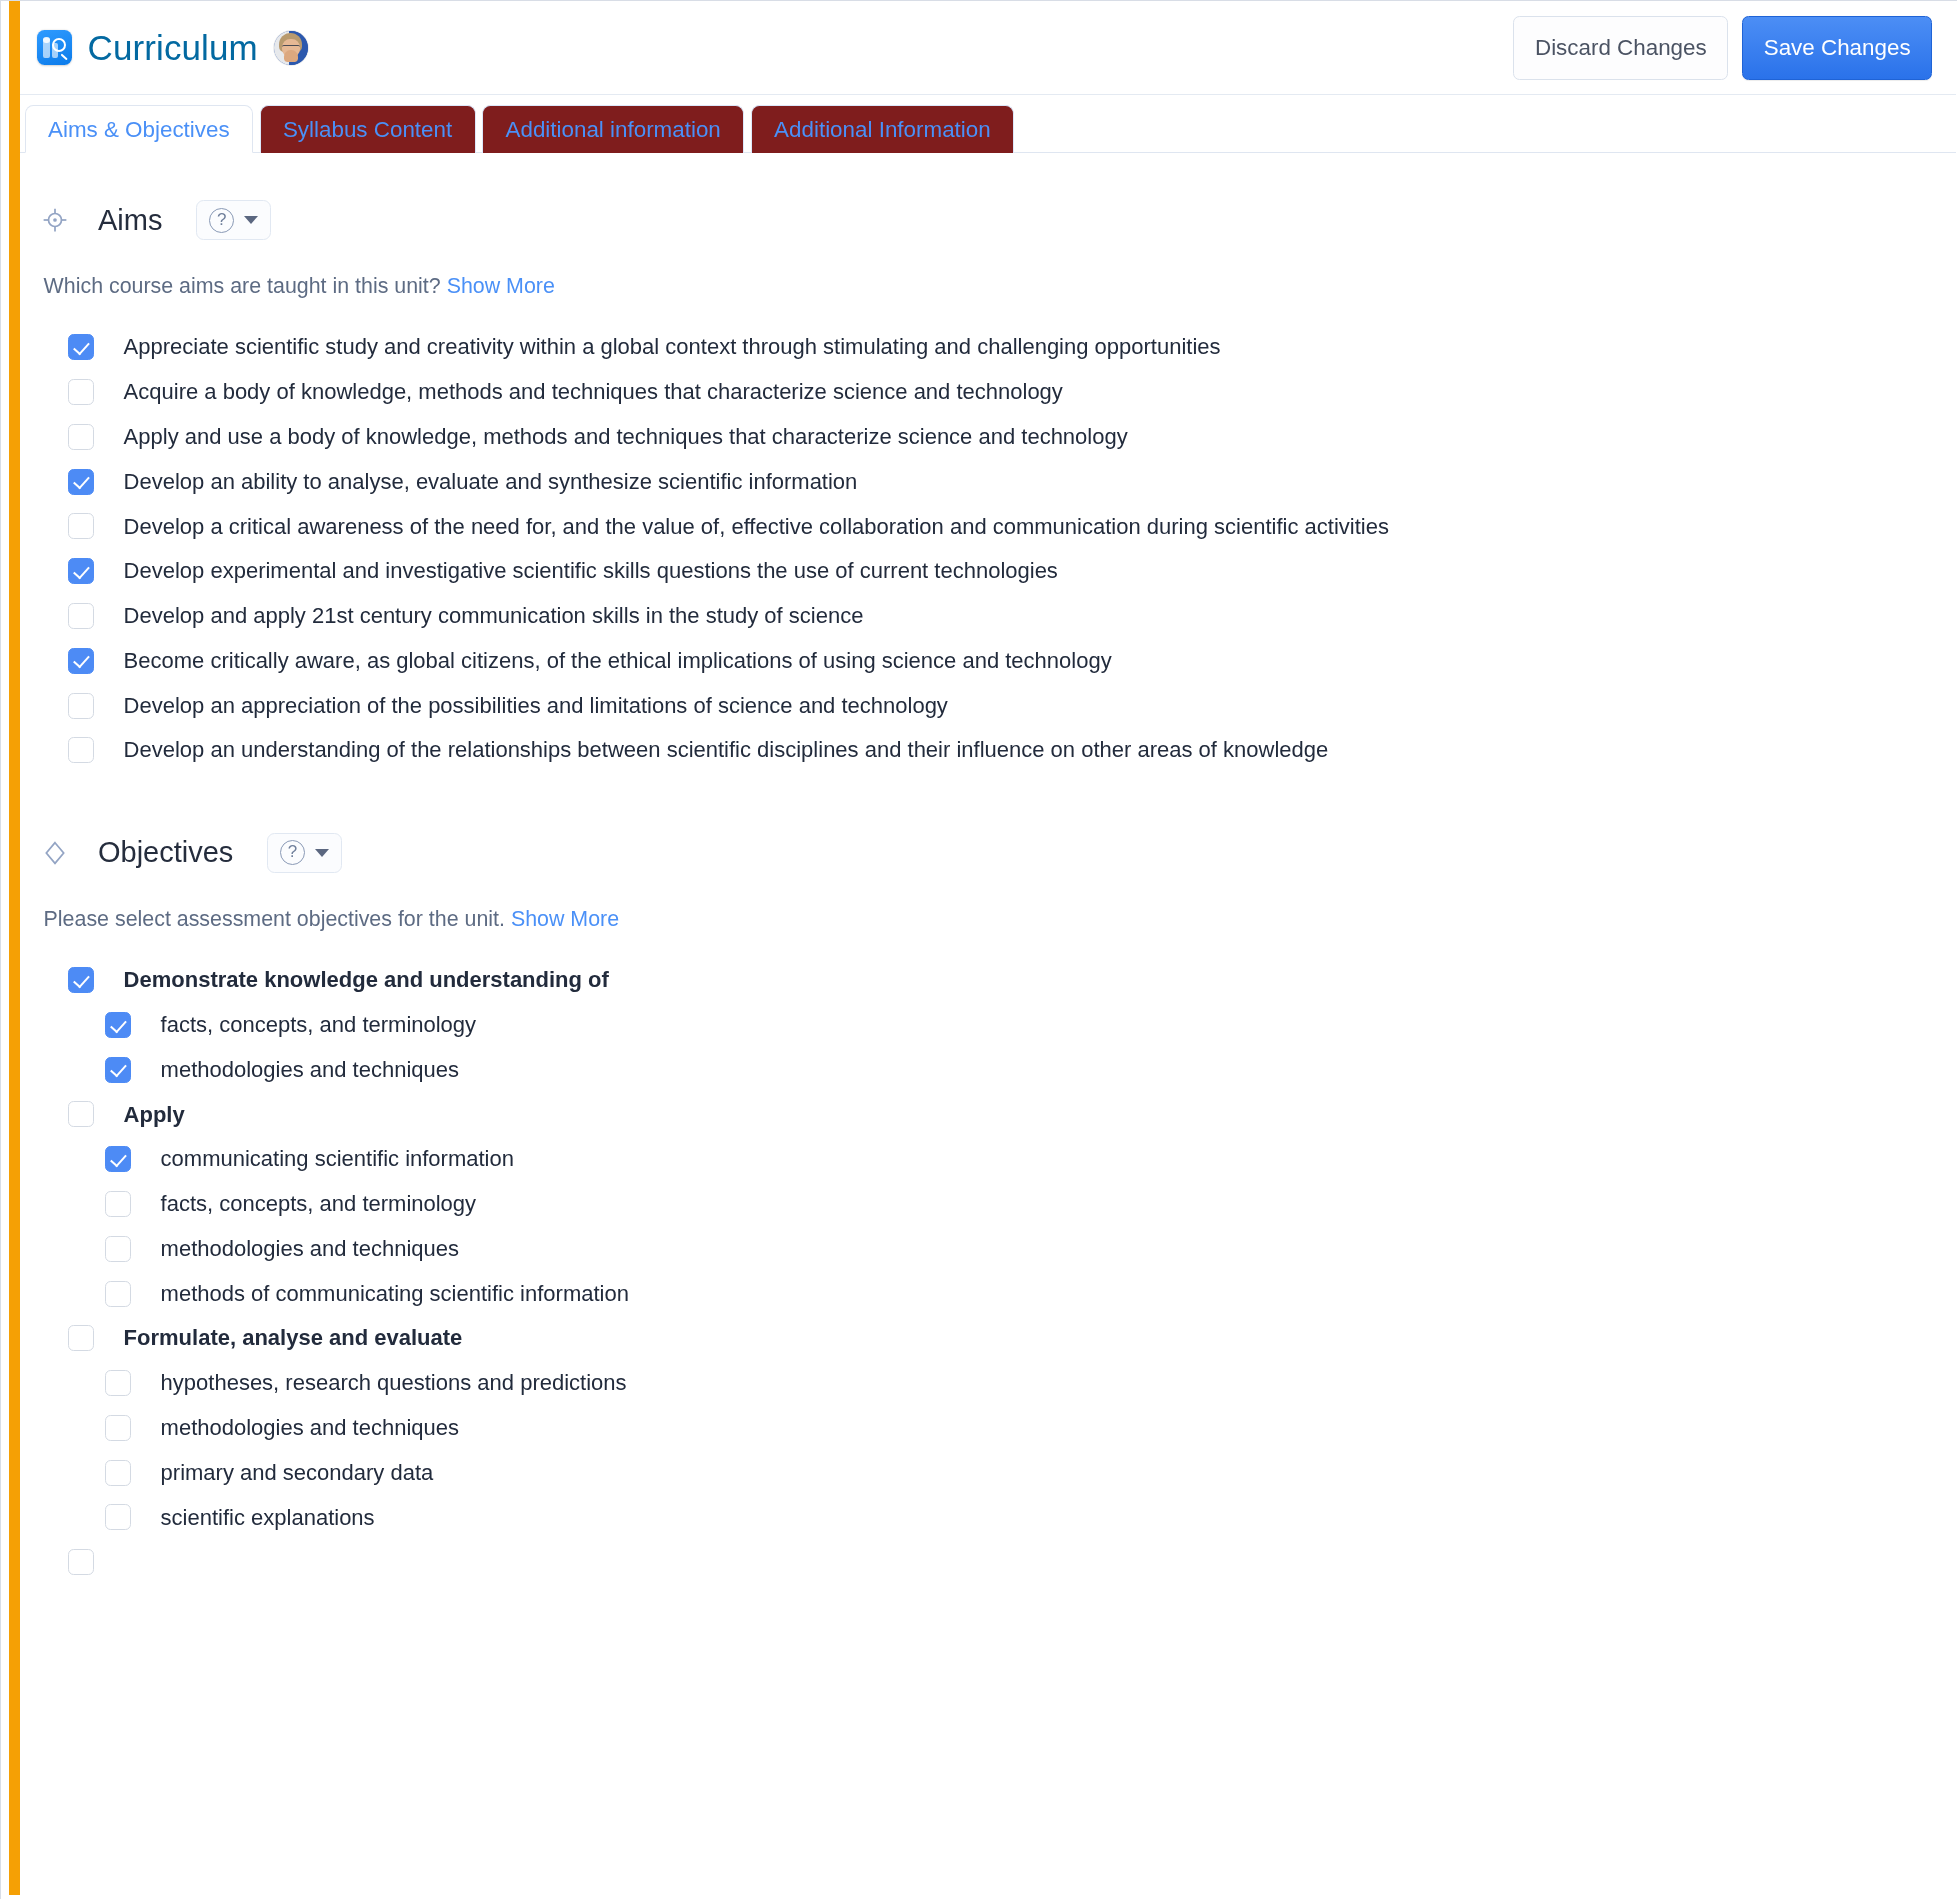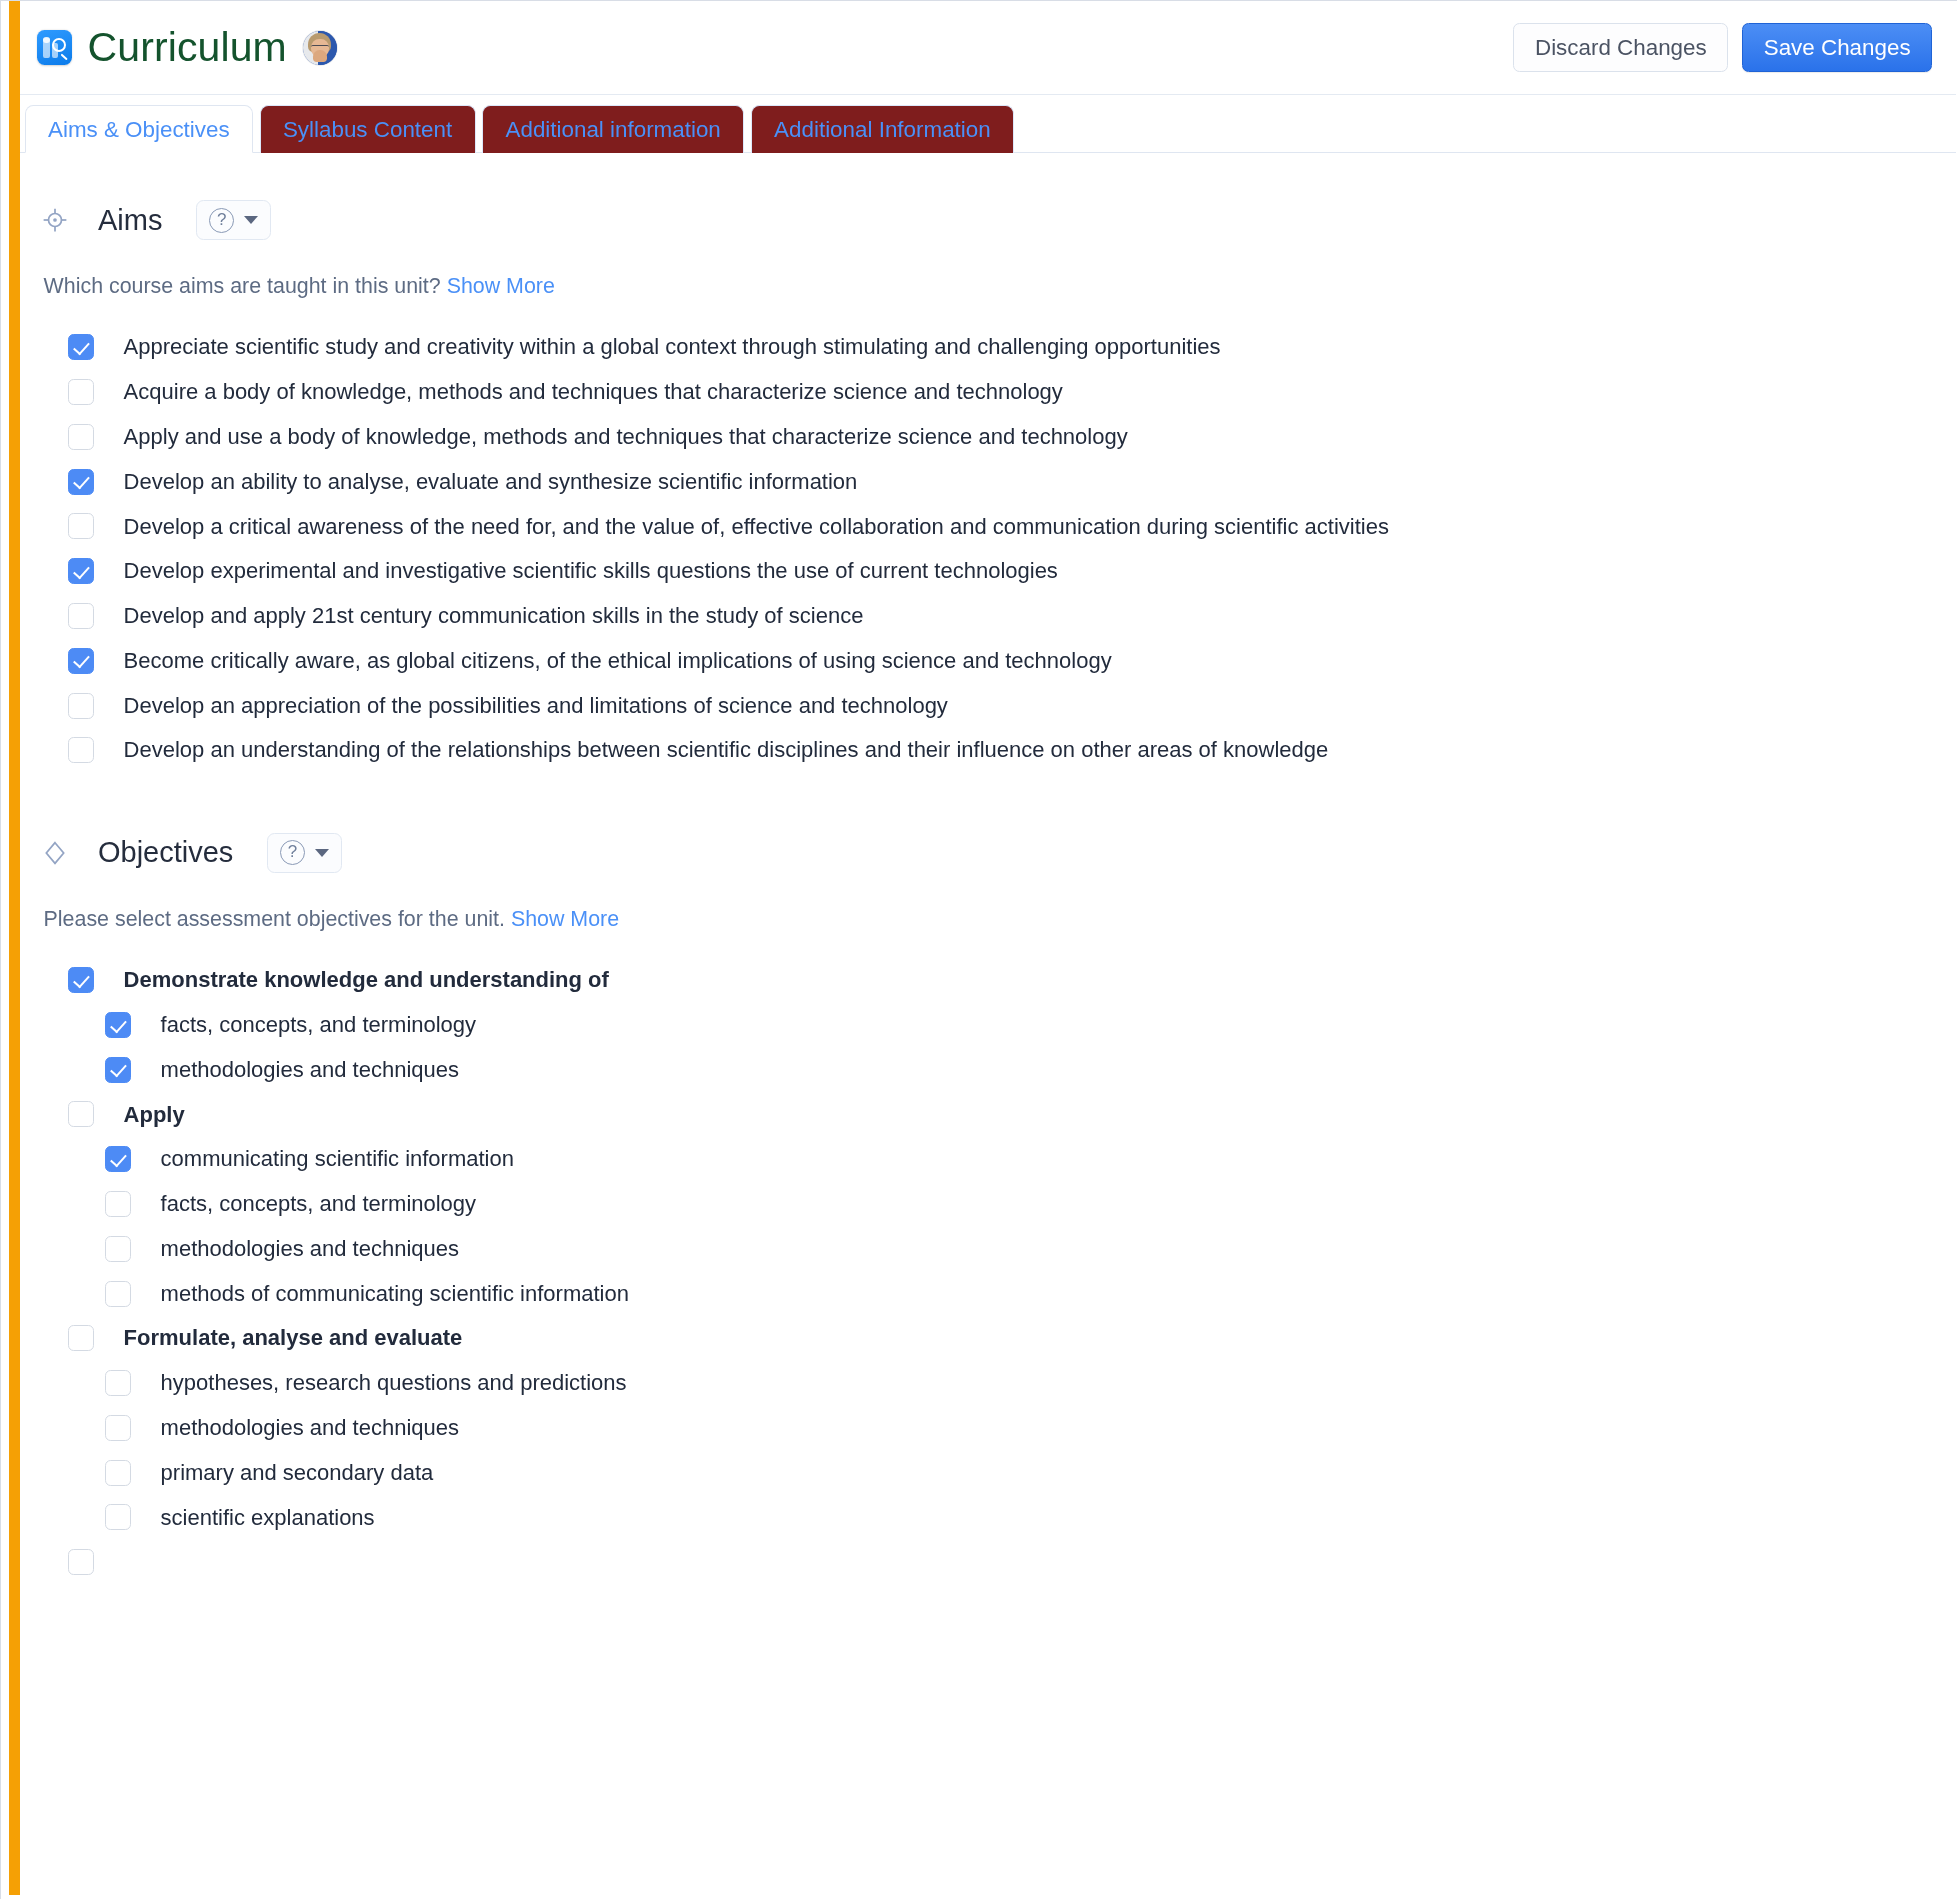--- a/index.html
+++ b/index.html
@@ -50,21 +50,21 @@
   }
   .app-icon .lens {
     position: absolute; right: 5.6px; top: 7.5px; width: 14px; height: 14px;
     border: 2.2px solid #ffffff; border-radius: 50%;
   }
   .app-icon .handle {
     position: absolute; right: 3.7px; bottom: 6.5px; width: 8.4px; height: 2.4px;
     background: #ffffff; border-radius: 1.9px; transform: rotate(42deg);
   }
   .page-title {
-    font-size: 41px; color: #14532d; font-weight: 400; letter-spacing: 0.1px;
+    font-size: 35px; color: #0369a1; font-weight: 400; letter-spacing: 0.1px;
     white-space: nowrap;
   }
   .avatar {
     width: 34px; height: 34px; border-radius: 50%; flex: none;
     background: #3761b5; position: relative; overflow: hidden;
     box-shadow: 0 0 0 0.9px rgba(0,0,0,.08);
   }
   .avatar .bg-l { position: absolute; inset: 0; background: #e7e9ec; width: 46%; }
   .avatar .bg-r { position: absolute; right: 0; top: 0; bottom: 0; width: 54%; background: #2c58ad; }
   .avatar .hair {
@@ -80,21 +80,21 @@
     border-top: 1.9px solid #4a4a52; border-radius: 1.9px;
   }
   .avatar .hand {
     position: absolute; left: 10.3px; top: 19.6px; width: 14px; height: 12px;
     background: #dca87f; border-radius: 6.5px 6.5px 3.7px 3.7px;
   }
   .header-actions { margin-left: auto; display: flex; align-items: center; gap: 14px; }
   .btn {
     font-family: "Liberation Sans", sans-serif;
     font-size: 22.4px; border-radius: 6.5px; cursor: pointer;
-    padding: 0 20.5px; height: 49px; line-height: 48px; white-space: nowrap;
+    padding: 0 20.5px; height: 64px; line-height: 48px; white-space: nowrap;
   }
   .btn-secondary {
     background: #fdfdfe; color: #4b5363; border: 0.9px solid #dbe2ec;
   }
   .btn-primary {
     background: linear-gradient(180deg, #4c8ef5 0%, #2a72ea 100%);
     color: #ffffff; border: 0.9px solid #1f63d6;
     box-shadow: 0 0.9px 0.9px rgba(0,0,0,.08);
   }
   

